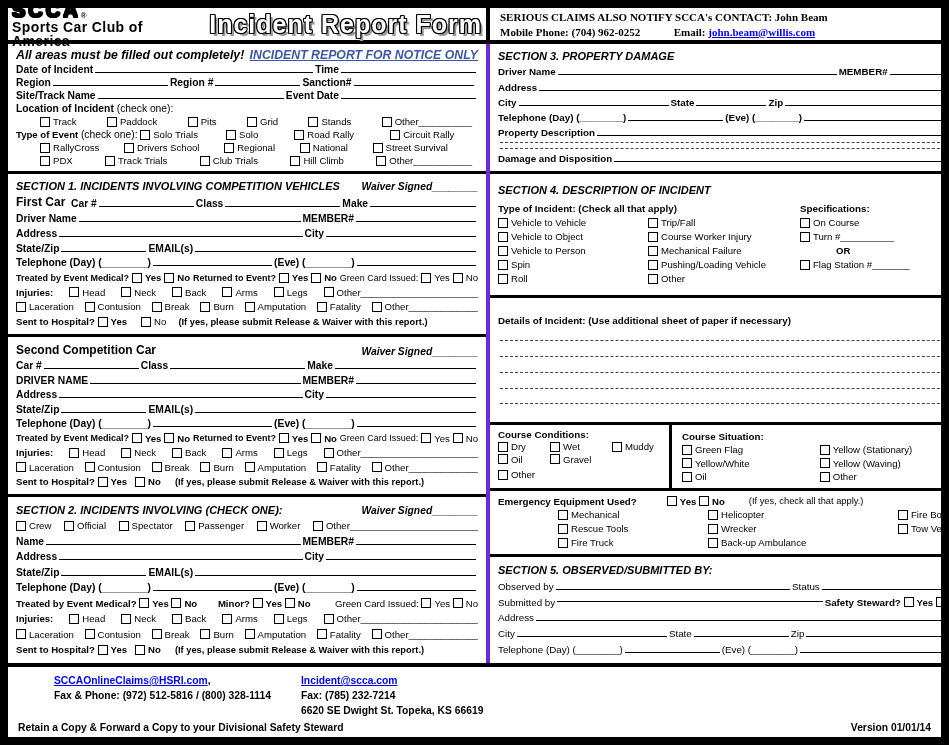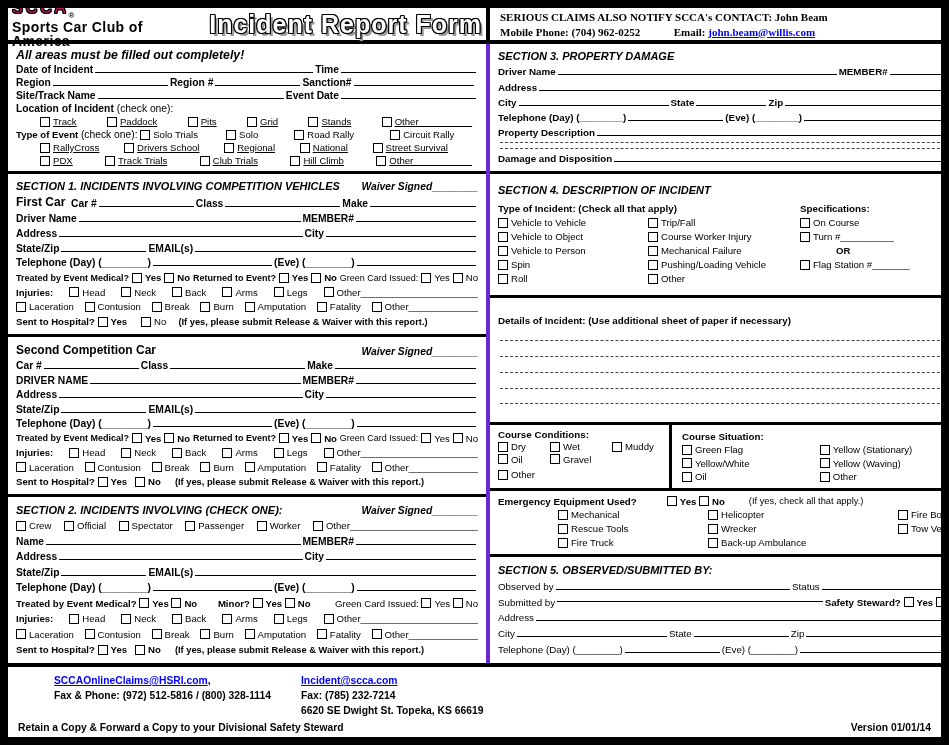--- a/index.html
+++ b/index.html
@@ -4,22 +4,22 @@
 <style>
   * { margin:0; padding:0; box-sizing:border-box; }
   body { font-family:"Liberation Sans", sans-serif; background:#555; }
   .page { width:949px; height:745px; background:#fff; border:8px solid #000; display:flex; flex-direction:column; overflow:hidden; }
 
   
   .hdr { height:36px; border-bottom:4px solid #000; display:flex; flex:none; }
   .hdr-left { width:482px; border-right:4px solid #000; display:flex; align-items:center; padding:1px 4px; }
   .logo { width:168px; display:flex; flex-direction:column; line-height:1; }
   .brand-row { display:flex; align-items:flex-start; }
-  .brand { font-size:16px; font-weight:400; letter-spacing:3px; font-stretch:expanded;
-           color:#be185d; text-shadow:-1px -1px 0 #000,0 -1px 0 #000,1px -1px 0 #000,-1px 0 0 #000,1px 0 0 #000,-1px 1px 0 #000,0 1px 0 #000,1px 1px 0 #000; }
+  .brand { font-size:20px; font-weight:700; letter-spacing:3px; font-stretch:expanded;
+           color:#000000; text-shadow:-1px -1px 0 #000,0 -1px 0 #000,1px -1px 0 #000,-1px 0 0 #000,1px 0 0 #000,-1px 1px 0 #000,0 1px 0 #000,1px 1px 0 #000; }
   .reg { font-size:8px; font-weight:bold; margin-top:12px; }
   .tagline { font-size:14px; font-weight:bold; letter-spacing:.4px; }
   .form-title { flex:1; text-align:right; font-size:25px; font-weight:900; letter-spacing:1px;
            color:#fff; text-shadow:-1px -1px 0 #000,0 -1px 0 #000,1px -1px 0 #000,-1px 0 0 #000,1px 0 0 #000,-1px 1px 0 #000,0 1px 0 #000,1px 1px 0 #000,3px 3px 0 #999; }
   .hdr-right { flex:1; font-family:"Liberation Serif", serif; font-weight:bold; font-size:11px; padding:2px 10px; line-height:1.35; white-space:nowrap; }
   .lnk { color:#0000ff; text-decoration:underline; font-weight:bold; cursor:pointer; }
   .gap28 { display:inline-block; width:28px; }
 
   
   .cols { display:flex; height:623px; border-bottom:4px solid #000; flex:none; }
@@ -39,21 +39,21 @@
   .sb { justify-content:space-between; }
   .cb { display:inline-flex; align-items:center; white-space:nowrap; font-size:9.6px; }
   .cb::before { content:""; display:inline-block; width:8px; height:8px; border:1.4px solid #000; margin-right:3px; flex:none; background:#fff; }
   .cb.b { font-weight:bold; }
   .tight { font-size:9px; justify-content:space-between; }
   .q { font-weight:bold; }
   .qn { font-weight:normal; }
   .note { font-weight:bold; font-size:9.3px; }
   .intro-note { font-weight:bold; font-style:italic; font-size:12.3px; }
   .notice { font-weight:bold; font-style:italic; font-size:12.3px; color:#3a57a8; text-decoration:underline; }
-  .ind { padding-left:24px;text-decoration:underline; }
+  .ind { padding-left:24px; }
   .big { font-size:12px; }
 
   
   .s4grid { display:grid; grid-template-columns:150px 152px 1fr; row-gap:3px; font-size:9.6px; align-items:center; }
   .spec-or { padding-left:36px; font-weight:bold; font-size:9.6px; }
 
   
   .course-row { flex-direction:row !important; padding:0 !important; display:flex; }
   .cc-box { width:182px; border-right:3px solid #000; padding:3px 8px; display:flex; flex-direction:column; justify-content:space-evenly; }
   .cs-box { flex:1; padding:3px 10px; display:flex; flex-direction:column; justify-content:space-evenly; }
@@ -103,20 +103,21 @@
     </div>
   </div>
 
   <div class="cols">
 
     <div class="col-l">
 
       <div class="blk bb" style="height:130px">
         <div class="row sb">
           <span class="intro-note">All areas must be filled out completely!</span>
+          <span class="notice">INCIDENT REPORT FOR NOTICE ONLY</span>
         </div>
         <div class="row">
           <span class="lb">Date of Incident</span>
             <i class="fl"></i>
           <span class="lb">Time</span>
             <i class="fl f135"></i>
         </div>
         <div class="row">
           <span class="lb">Region</span>
             <i class="fl f115"></i>

